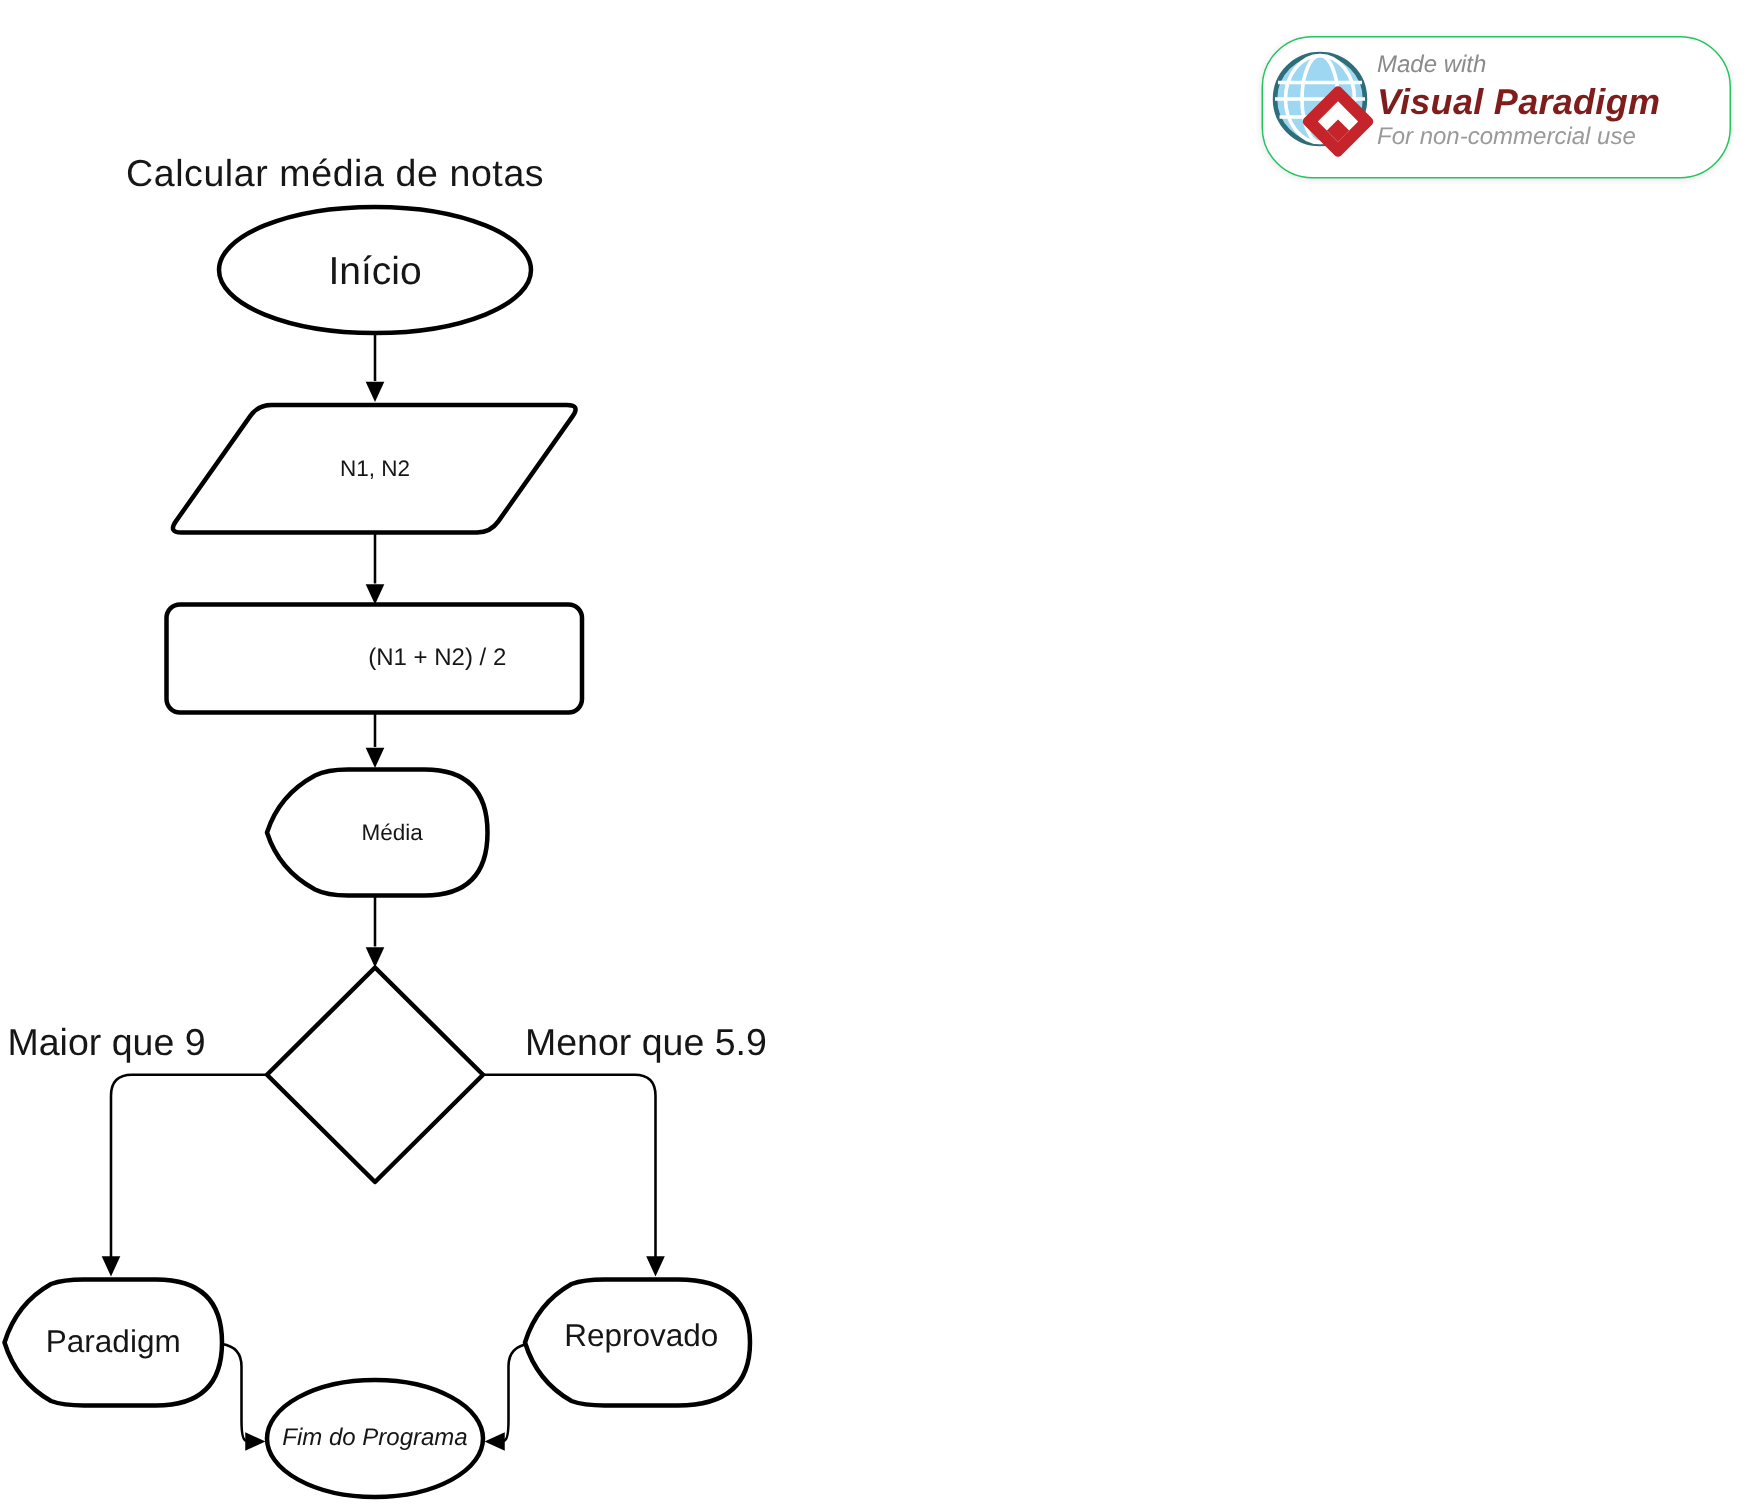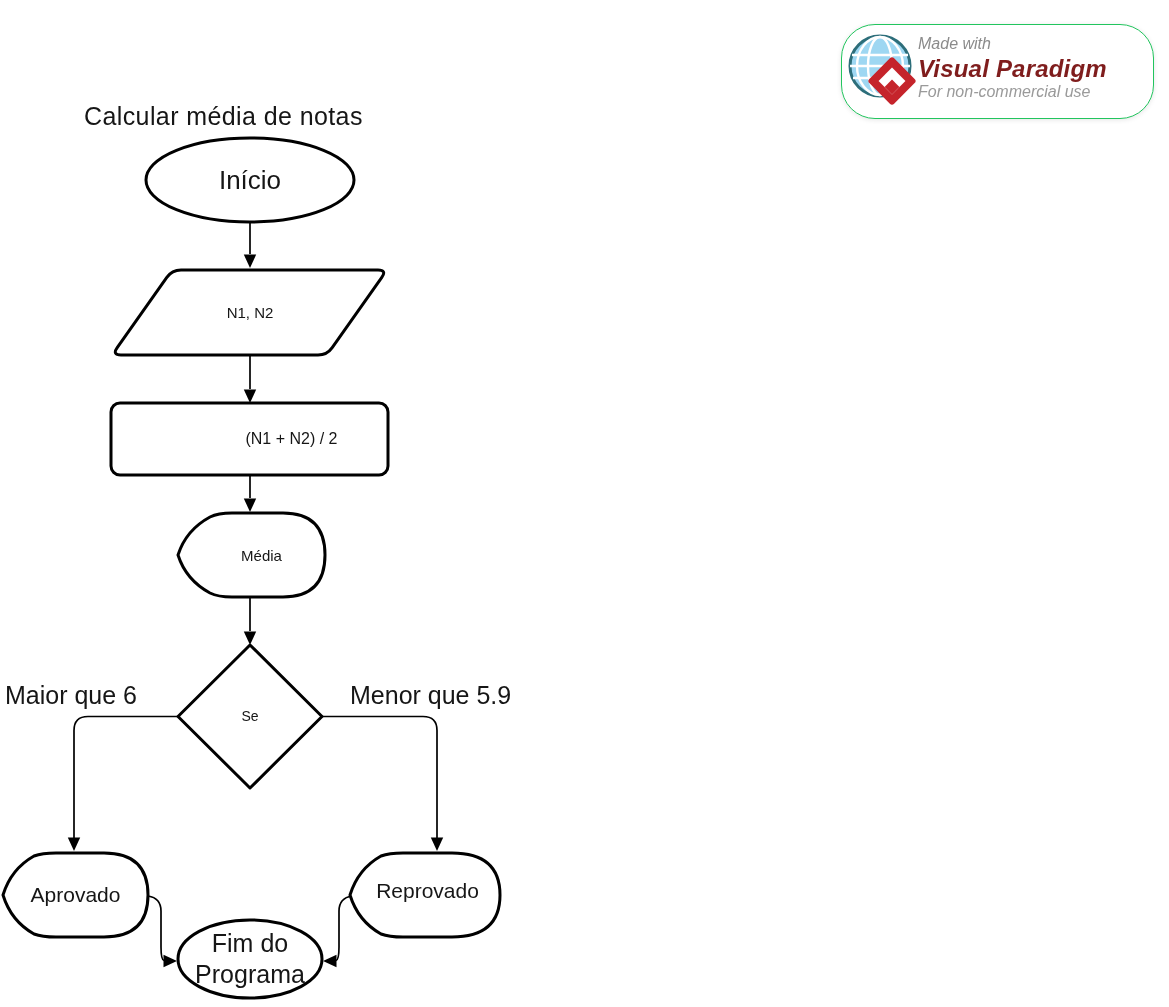--- a/index.html
+++ b/index.html
@@ -17,21 +17,21 @@
   .title-label{left:84px;top:102px;font-size:25px;letter-spacing:0.4px;}
   .start-label{left:145px;top:138px;width:210px;height:84px;font-size:26px;}
   .input-label{left:150px;top:269px;width:200px;height:87px;font-size:15px;}
   .process-label{left:111px;top:403px;width:277px;height:72px;font-size:16px;margin-left:42px;}
   .media-label{left:188px;top:513px;width:147px;height:84px;font-size:15px;}
   .decision-label{left:178px;top:646px;width:144px;height:140px;font-size:14px;}
   .branch-left-label{left:5px;top:681px;font-size:25px;}
   .branch-right-label{left:331px;top:681px;font-size:25px;margin-left:19px;}
   .approved-label{left:3px;top:853px;width:145px;height:84px;font-size:21px;}
   .rejected-label{left:355px;top:852px;width:145px;height:77px;font-size:21px;}
-  .end-label{left:178px;top:921px;width:144px;height:76px;font-size:25px;line-height:1.25;}
+  .end-label{left:178px;top:921px;width:144px;height:76px;font-size:16px;line-height:1.25;font-style:italic;}
   .badge{
     position:absolute;left:841px;top:24px;width:311px;height:93px;
     background:#ffffff;border:1px solid #22c55e;border-radius:34px;
     box-shadow:0 1px 5px rgba(0,0,0,0.10);
     font-style:italic;
   }
   .badge-icon{position:absolute;left:4px;top:6px;}
   .badge-text{position:absolute;left:76px;top:9px;display:flex;flex-direction:column;}
   .made-with{font-size:16px;color:#8b8b8b;line-height:1.3;}
   .brand{font-size:24px;font-weight:700;color:#7f1d1d;letter-spacing:0.2px;line-height:1.15;}
@@ -70,24 +70,23 @@
     <path class="shape" d="M3,895 Q11,869 34,856 Q42,853 56,853 H104 Q148,853 148,895 Q148,937 104,937 H56 Q42,937 34,934 Q11,921 3,895 Z"></path>
     <path class="shape" d="M350,895 Q358,869 381,856 Q389,853 403,853 H452 Q500,853 500,895 Q500,937 452,937 H403 Q389,937 381,934 Q358,921 350,895 Z"></path>
     <ellipse class="shape" cx="250" cy="959" rx="72" ry="39"></ellipse>
   </svg>
 
   <div class="label start-label">Início</div>
   <div class="label title-label nowrap">Calcular média de notas</div>
   <div class="label input-label">N1, N2</div>
   <div class="label process-label">(N1 + N2) / 2</div>
   <div class="label media-label">Média</div>
-  <div class="label decision-label">Se</div>
-  <div class="label branch-left-label nowrap">Maior que 6</div>
+  <div class="label branch-left-label nowrap">Maior que 9</div>
   <div class="label branch-right-label nowrap">Menor que 5.9</div>
-  <div class="label approved-label">Aprovado</div>
+  <div class="label approved-label">Paradigm</div>
   <div class="label rejected-label">Reprovado</div>
   <div class="label end-label">Fim do Programa</div>
 
   <div class="badge">
     <svg class="badge-icon" width="84" height="84" viewBox="0 0 84 84">
       <g>
         <circle cx="34" cy="35" r="30" fill="#9ed7f2" stroke="#2d6e7a" stroke-width="3"></circle>
         <ellipse cx="34" cy="35" rx="12" ry="29" fill="none" stroke="#ffffff" stroke-width="2.4"></ellipse>
         <ellipse cx="34" cy="35" rx="23" ry="29" fill="none" stroke="#ffffff" stroke-width="2.4"></ellipse>
         <path d="M6,24 H62 M4,35 H64 M7,47 H61" fill="none" stroke="#ffffff" stroke-width="2.4"></path>

